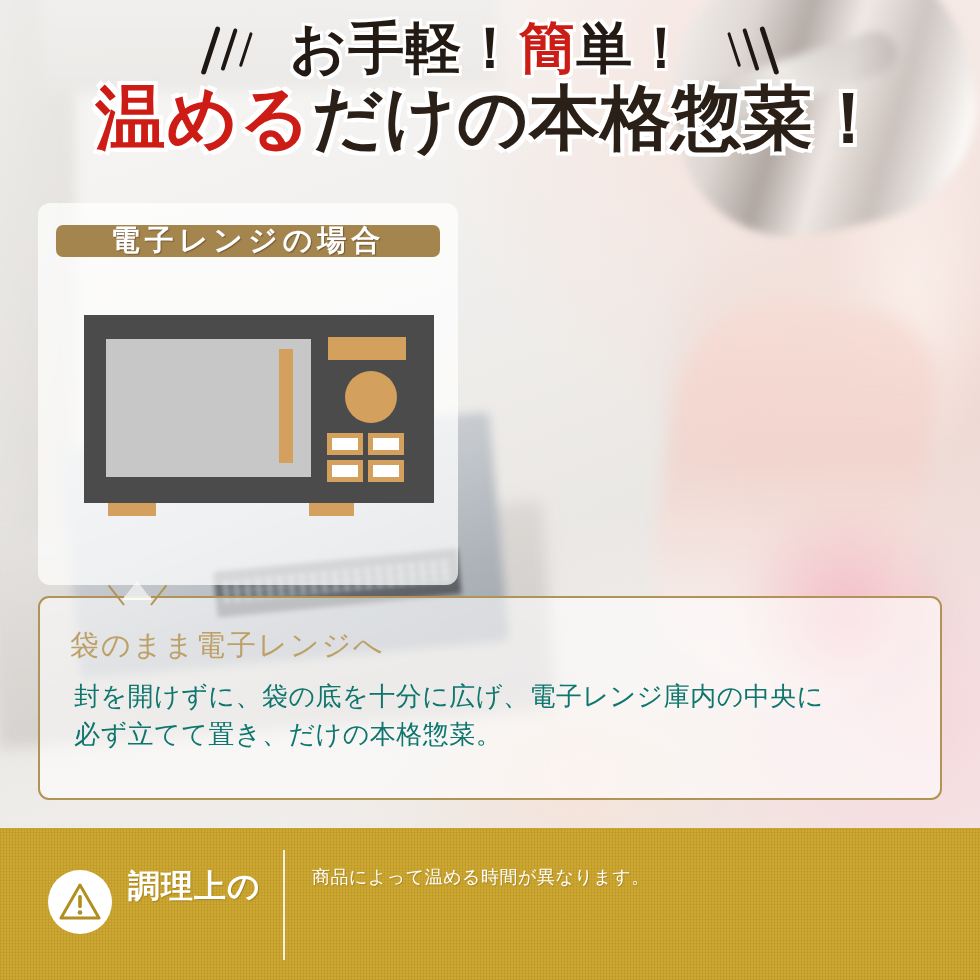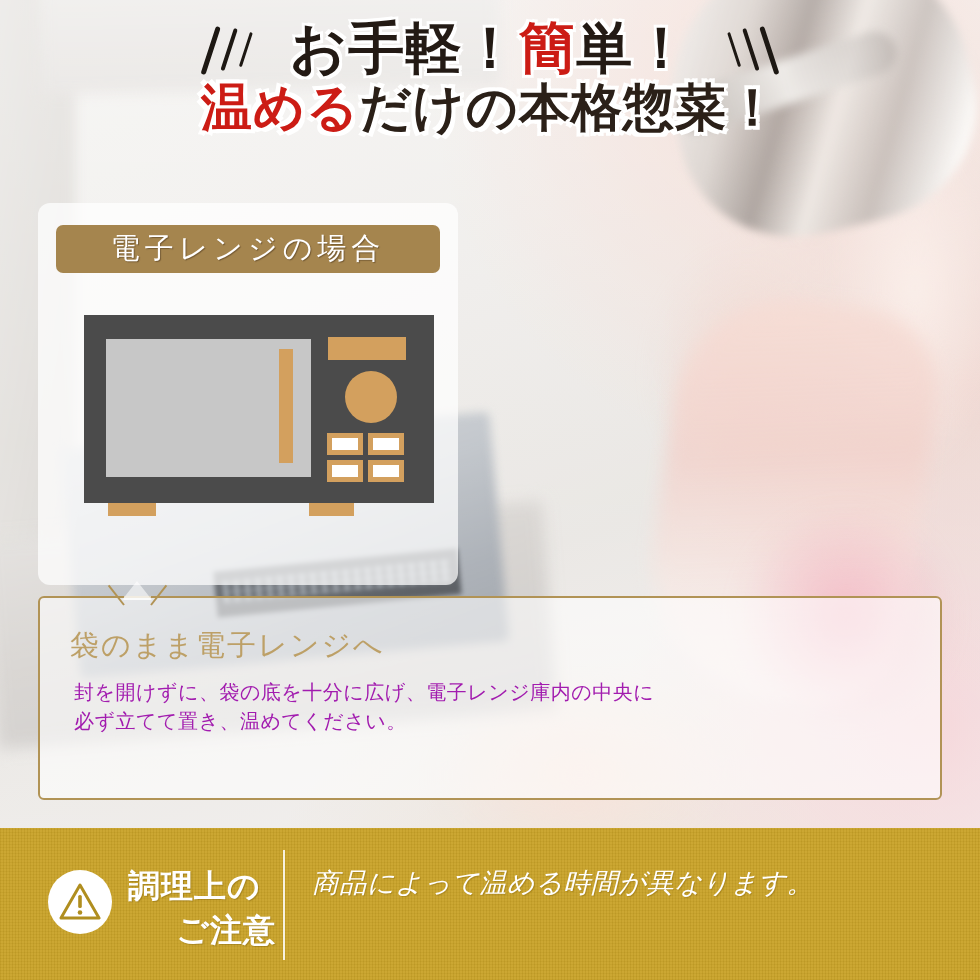--- a/index.html
+++ b/index.html
@@ -189,21 +189,21 @@
   .slash-left i:nth-child(3) { left: 38px; top: 8px;  width: 3px; height: 36px; }
   .slash-right i:nth-child(1) { right: 4px;  top: 2px;  width: 5px; height: 50px; }
   .slash-right i:nth-child(2) { right: 22px; top: 4px;  width: 4px; height: 44px; }
   .slash-right i:nth-child(3) { right: 38px; top: 8px;  width: 3px; height: 36px; }
 
   .title-line2 {
     display: block;
     margin-top: 4px;
     font-family: "Liberation Serif", "DejaVu Serif", serif;
     font-weight: bold;
-    font-size: 51px;
+    font-size: 70px;
     line-height: 1.05;
     letter-spacing: 1px;
     color: #2b2018;
     text-shadow:
       2px 0 0 #fff, -2px 0 0 #fff, 0 2px 0 #fff, 0 -2px 0 #fff,
       3px 3px 0 #fff, -3px 3px 0 #fff, 3px -3px 0 #fff, -3px -3px 0 #fff,
       4px 4px 0 #fff, -4px 4px 0 #fff, 4px -4px 0 #fff, -4px -4px 0 #fff;
   }
   .title-line2 .red { color: #cc1c15; }
 
@@ -213,27 +213,27 @@
     background: rgba(255,255,255,0.72);
     border-radius: 12px;
     z-index: 5;
   }
   .card-left  { left: 38px;  top: 203px; width: 420px; height: 382px; }
   .card-right { left: 512px; top: 203px; width: 430px; height: 382px; }
 
   .card-head {
     position: absolute;
     left: 18px; right: 18px; top: 22px;
-    height: 48px;
+    height: 32px;
     border-radius: 7px;
     display: flex;
     align-items: center;
     justify-content: center;
     font-size: 29px;
-    font-weight: normal;
+    font-weight: bold;
     letter-spacing: 5px;
     color: #ffffff;
     text-shadow: 1px 1px 1px rgba(60,40,20,.45);
   }
   .card-left  .card-head { background: #a5854e; }
   .card-right .card-head { background: #5d5049; }
 
   
   .mw {
     position: absolute;
@@ -349,21 +349,21 @@
     letter-spacing: 0.5px;
   }
 
   
   .bottom-panel {
     position: absolute;
     left: 38px; top: 596px;
     width: 904px; height: 204px;
     background: rgba(255,255,255,0.58);
     border: 2px solid #b19355;
-    border-radius: 6px;
+    border-radius: 11px;
     box-sizing: border-box;
     z-index: 5;
   }
   .bubble-notch {
     position: absolute;
     left: 82px; top: -17px;
     width: 30px; height: 19px;
     background: rgba(255,255,255,0.58);
     clip-path: polygon(50% 0, 100% 100%, 0 100%);
     z-index: 6;
@@ -388,23 +388,23 @@
     position: absolute;
     left: 30px; top: 28px;
     font-size: 29px;
     letter-spacing: 2px;
     color: #bda067;
   }
   .panel-body {
     position: absolute;
     left: 34px; top: 80px;
     width: 850px;
-    font-size: 20px;
+    font-size: 26px;
     line-height: 1.46;
-    color: #a21caf;
+    color: #0f766e;
     letter-spacing: 0.5px;
   }
 
   
   .footer {
     position: absolute;
     left: 0; top: 828px;
     width: 980px; height: 152px;
     background: #c9a227;
     background-image:
@@ -437,26 +437,25 @@
   .footer-divider {
     position: absolute;
     left: 283px; top: 22px;
     width: 2px; height: 110px;
     background: rgba(255,255,255,0.85);
   }
   .footer-text {
     position: absolute;
     left: 312px; top: 36px;
     width: 650px;
-    font-size: 27px;
+    font-size: 18px;
     line-height: 1.46;
     color: #ffffff;
     letter-spacing: 0.5px;
     text-shadow: 1px 1px 1px rgba(120,90,10,.35);
-    font-style: italic;
   }
 </style>
 </head>
 <body>
 
 <div id="page">
 
   <div class="bg-layer">
     <div class="bg-base"></div>
     <div class="bg-cabinet-left"></div>
@@ -519,35 +518,34 @@
 
 
   <div class="bottom-panel">
     <div class="bubble-notch"></div>
     <div class="bubble-notch-edge-l"></div>
     <div class="bubble-notch-edge-r"></div>
     <div class="bubble-notch-cover"></div>
     <div class="panel-head">袋のまま電子レンジへ</div>
     <div class="panel-body">
       <div>封を開けずに、袋の底を十分に広げ、電子レンジ庫内の中央に</div>
-      <div>必ず立てて置き、温めてください。</div>
+      <div>必ず立てて置き、だけの本格惣菜。</div>
     </div>
   </div>
 
   <div class="footer">
     <div class="warn-icon">
       <svg width="42" height="40" viewBox="0 0 42 40" aria-hidden="true">
         <polygon points="21,3 40,36 2,36" fill="none" stroke="#b08e1f" stroke-width="3" stroke-linejoin="round"></polygon>
         <rect x="19.2" y="13" width="3.6" height="13" rx="1.6" fill="#b08e1f"></rect>
         <circle cx="21" cy="30.5" r="2.3" fill="#b08e1f"></circle>
       </svg>
     </div>
     <div class="footer-label">
       <span class="l1">調理上の</span>
-      <span class="l2">ご注意</span>
     </div>
     <div class="footer-divider"></div>
     <div class="footer-text">
       <div>商品によって温める時間が異なります。</div>
     </div>
   </div>
 
 </div>
 
 </body></html>

